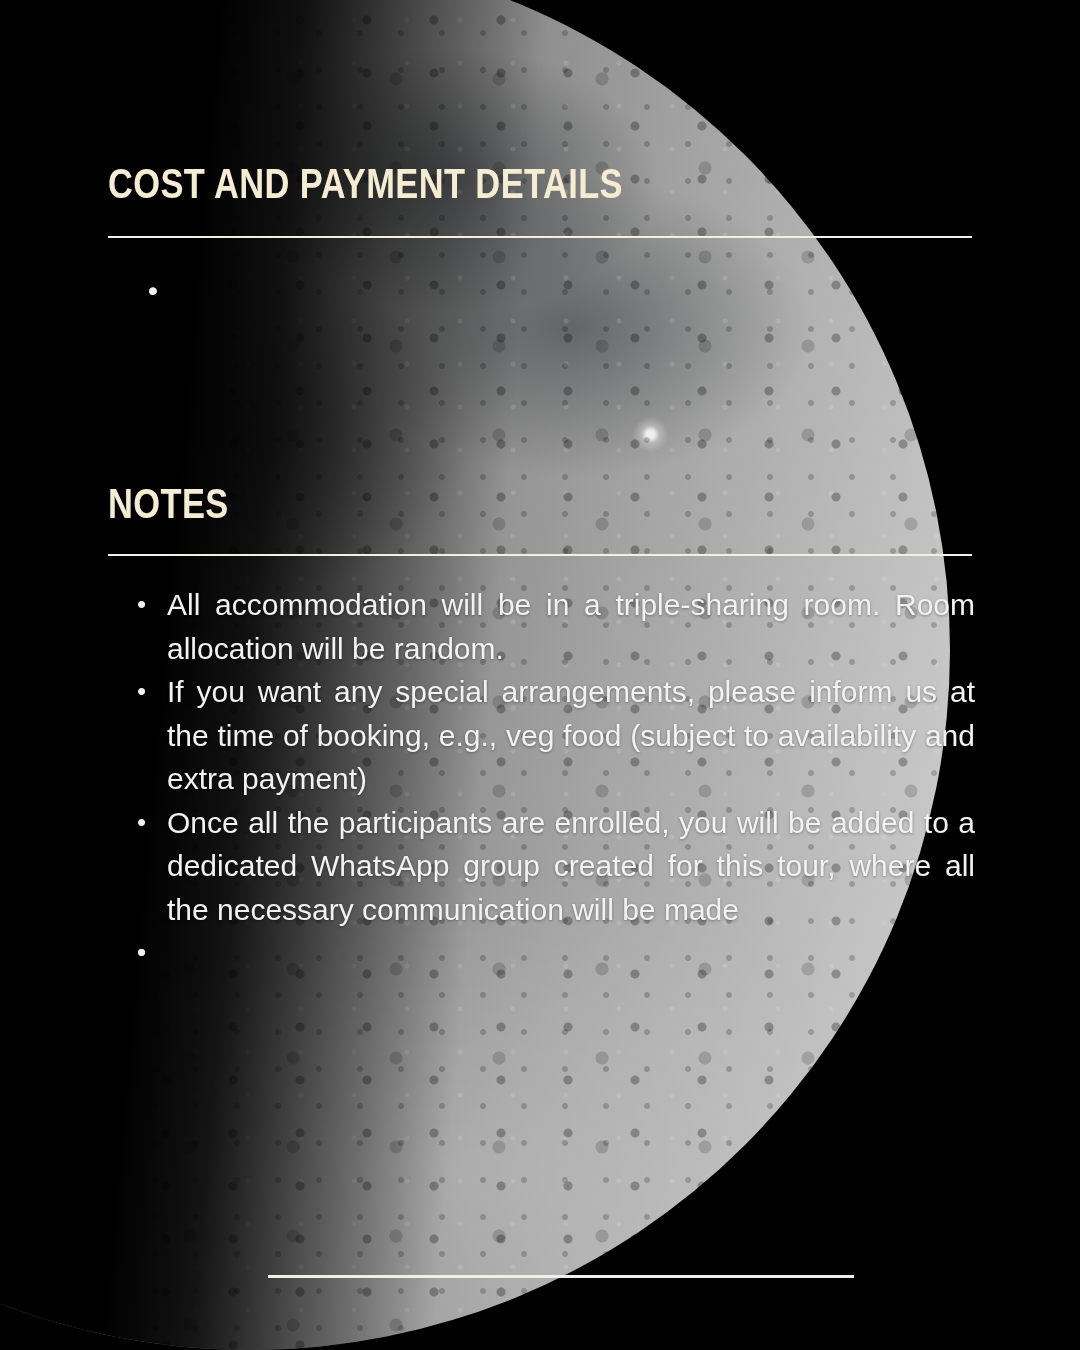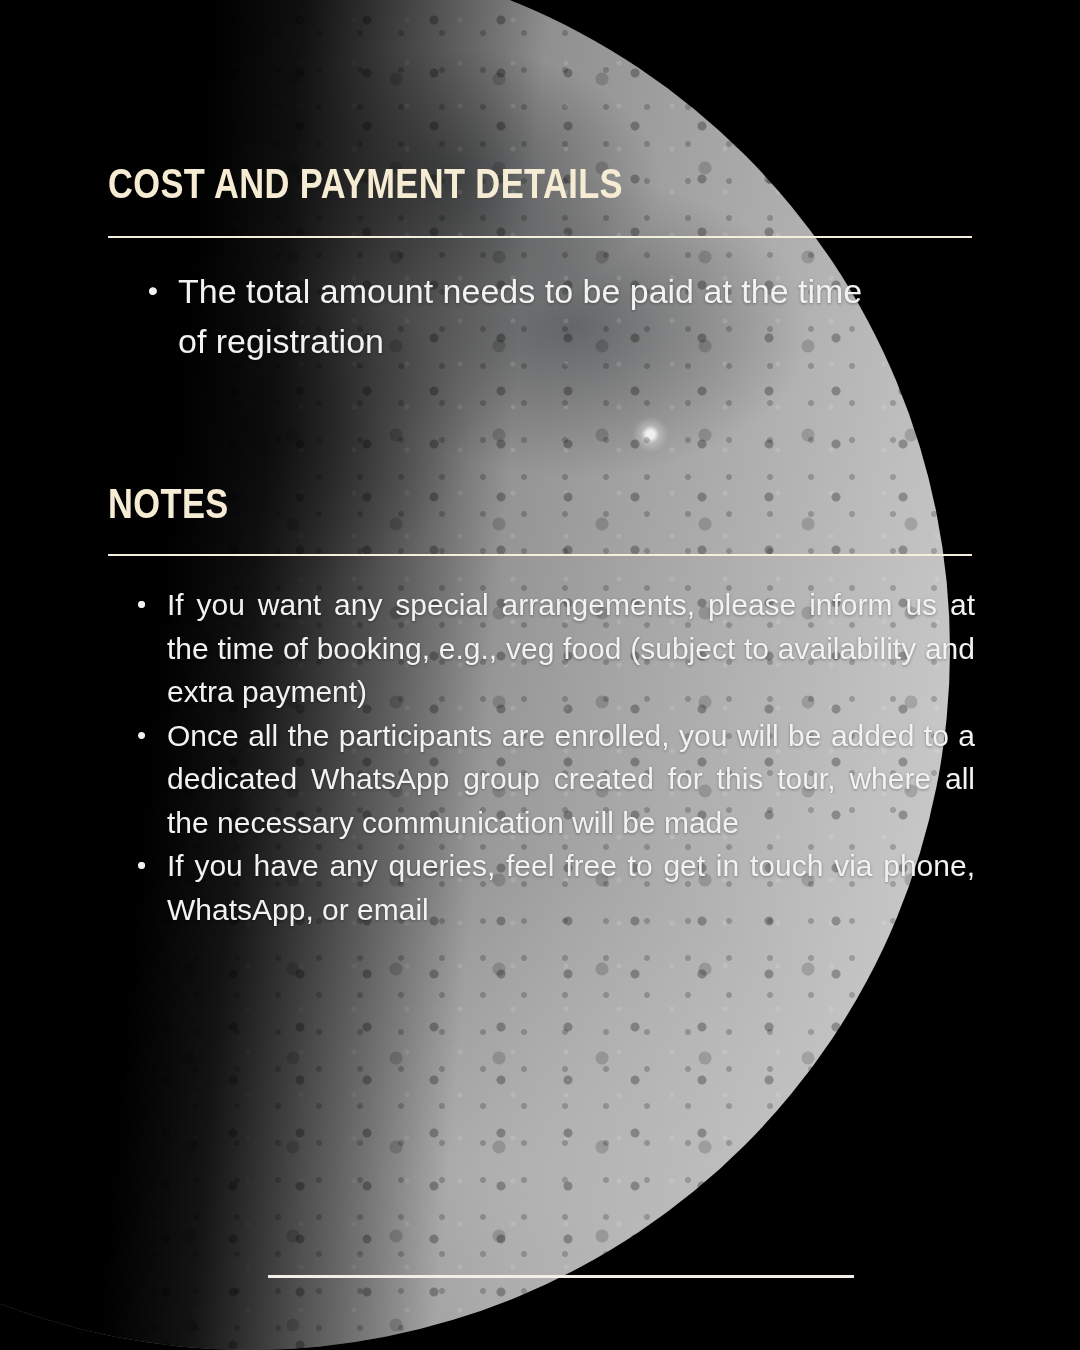--- a/index.html
+++ b/index.html
@@ -150,44 +150,43 @@
   <h2 class="section-title" id="cost-title">COST AND PAYMENT DETAILS</h2>
 
   <div class="rule" id="cost-rule"></div>
 
   <ul class="bullets" id="cost-list">
     <li>
       <span class="marker">•</span>
     </li>
     <li>
       <span class="marker">•</span>
-      <span>The total amount needs to be paid at the time of registration</span>
     </li>
   </ul>
 
   <h2 class="section-title" id="notes-title">NOTES</h2>
 
   <div class="rule" id="notes-rule"></div>
 
   <ul class="bullets" id="notes-list">
     <li>
       <span class="marker">•</span>
+      <span>All accommodation will be in a triple-sharing room. Room allocation will be random.</span>
     </li>
     <li>
       <span class="marker">•</span>
       <span>If you want any special arrangements, please inform us at the time of booking, e.g., veg food (subject to availability and extra payment)</span>
     </li>
     <li>
       <span class="marker">•</span>
       <span>Once all the participants are enrolled, you will be added to a dedicated WhatsApp group created for this tour, where all the necessary communication will be made</span>
     </li>
     <li>
       <span class="marker">•</span>
     </li>
     <li>
       <span class="marker">•</span>
-      <span>If you have any queries, feel free to get in touch via phone, WhatsApp, or email</span>
     </li>
   </ul>
 
   <div class="footer-rule"></div>
 
 </div>
 
 </body></html>

